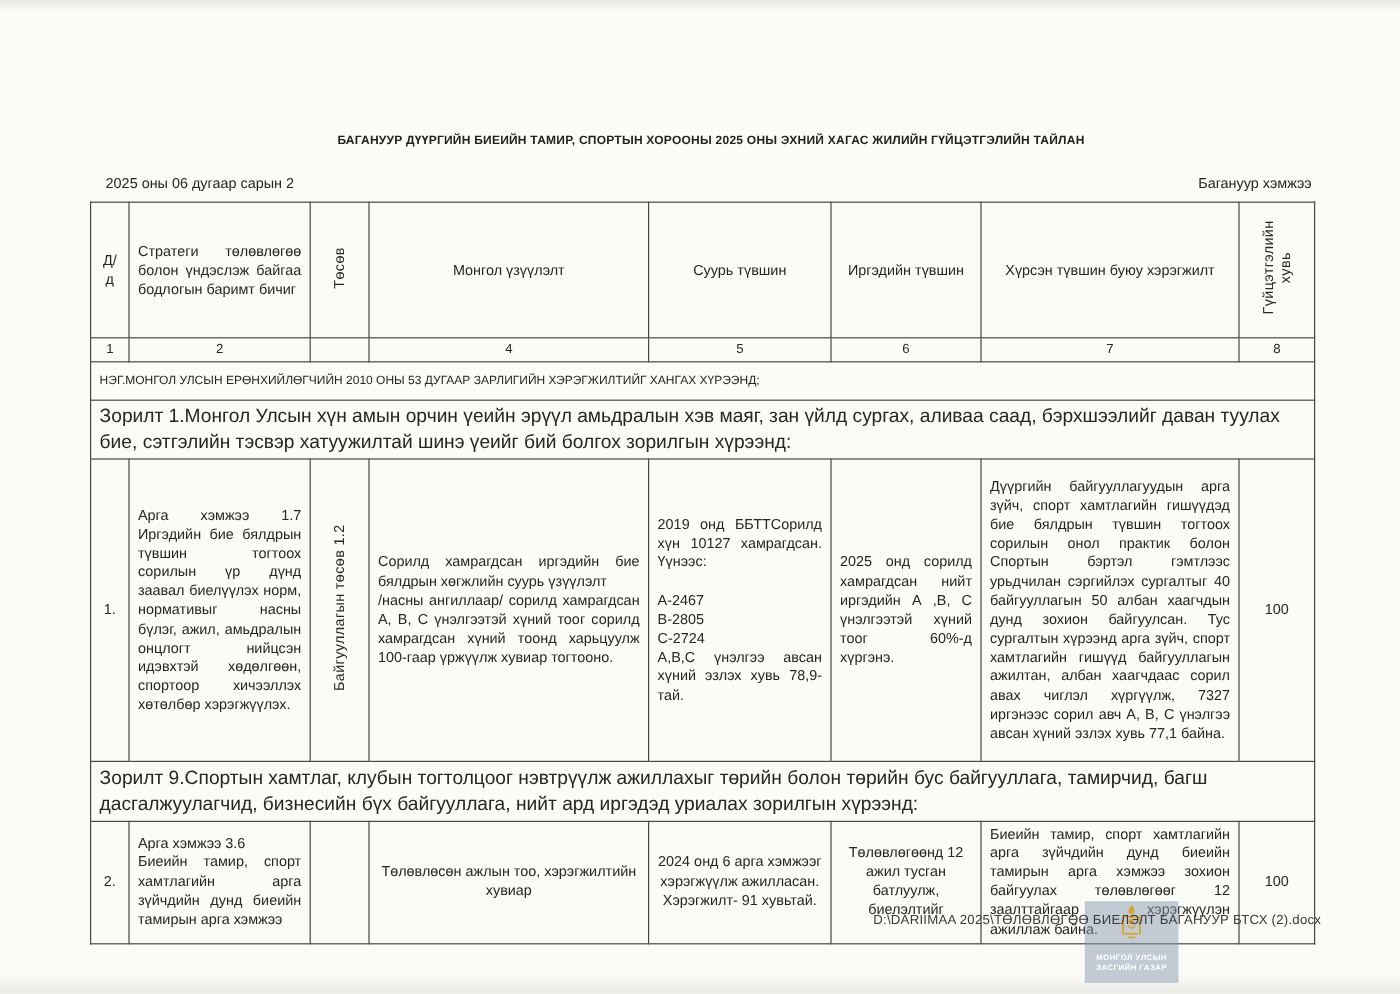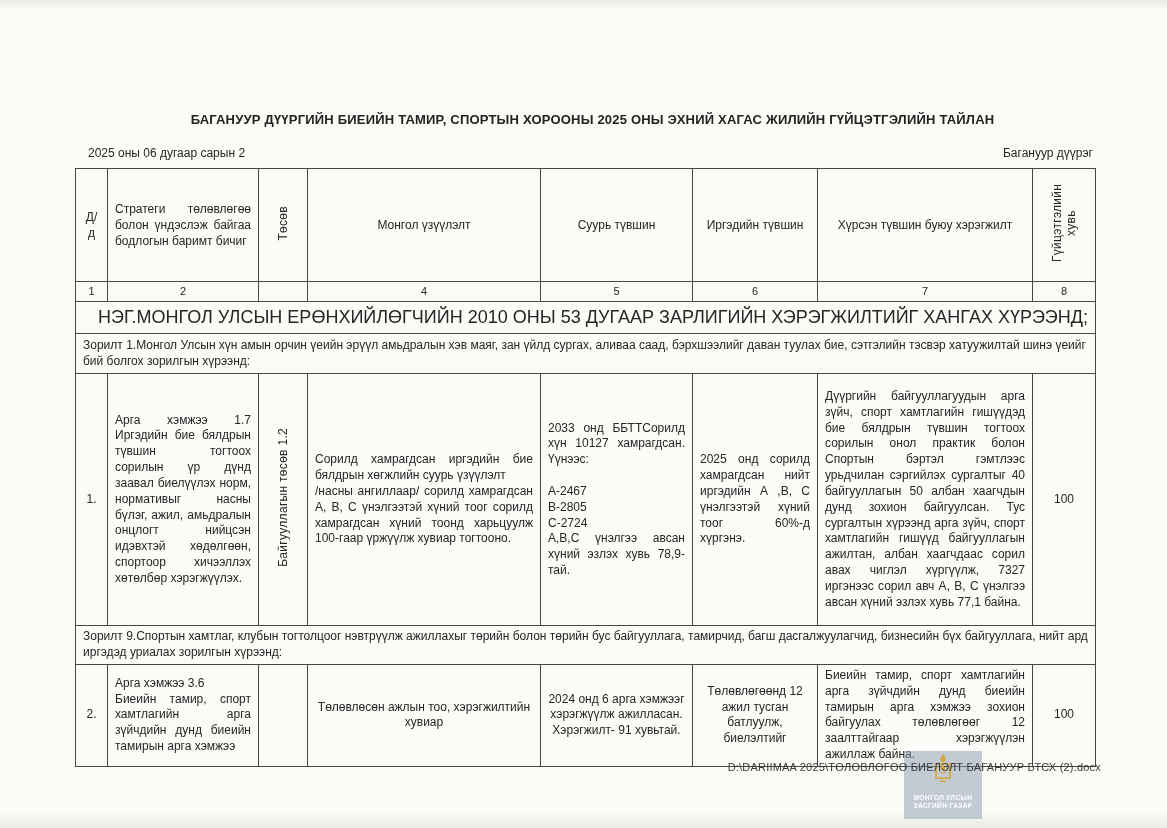--- a/index.html
+++ b/index.html
@@ -9,21 +9,21 @@
     font-family:"Liberation Sans","DejaVu Sans",sans-serif;
     color:#2a2a2a;
     overflow:hidden;
   }
   .page{
     position:relative;width:1167px;height:828px;
     background:linear-gradient(#e9e9e6 0,#fbfbf8 10px,#fbfbf8 812px,#e9e9e6 828px);
   }
   .title{
     position:absolute;top:112px;left:40px;right:22px;
-    text-align:center;font-size:13px;font-weight:bold;color:#222;
+    text-align:center;font-size:10px;font-weight:bold;color:#222;
     letter-spacing:.2px;
   }
   .subline{
     position:absolute;top:146px;left:88px;right:74px;
     display:flex;justify-content:space-between;font-size:12px;color:#262626;
   }
   table.report{
     position:absolute;top:168px;left:75px;
     width:1020px;border-collapse:collapse;table-layout:fixed;
     font-size:12px;color:#262626;
@@ -32,22 +32,22 @@
     border:1px solid #474747;
     padding:3px 7px;
     vertical-align:middle;
     overflow:hidden;
     line-height:1.32;
   }
   tr.hdr td{text-align:center;font-size:12px;line-height:1.35;}
   tr.hdr{height:105px;}
   tr.numrow{height:20px;}
   tr.numrow td{text-align:center;font-size:11px;padding:1px 4px;line-height:1;}
-  td.section{height:25px;text-align:right;font-size:18px;padding:2px 6px;}
-  td.goal{text-align:left;font-size:12px;padding:3px 6px;line-height:1.3;}
+  td.section{height:25px;text-align:left;font-size:10px;padding:2px 6px;}
+  td.goal{text-align:left;font-size:16px;padding:3px 6px;line-height:1.3;}
   tr.goal1{height:40px;}
   tr.goal2{height:36px;}
   tr.row1{height:252px;}
   tr.row2{height:94px;}
   td.just{text-align:justify;text-justify:inter-word;margin-left:15px;}
   td.ctr{text-align:center;}
   td.vtop{vertical-align:top;}
   td.preline{white-space:pre-line;}
   td.vertcell{text-align:center;vertical-align:middle;padding:2px;}
   .vert{
@@ -78,21 +78,21 @@
 </style>
 </head>
 <body>
 
 <div class="page">
 
   <div class="title">БАГАНУУР ДҮҮРГИЙН БИЕИЙН ТАМИР, СПОРТЫН ХОРООНЫ 2025 ОНЫ ЭХНИЙ ХАГАС ЖИЛИЙН ГҮЙЦЭТГЭЛИЙН ТАЙЛАН</div>
 
   <div class="subline">
     <span>2025 оны 06 дугаар сарын 2</span>
-    <span>Багануур дүүрэг</span>
+    <span>Багануур хэмжээ</span>
   </div>
 
   <table class="report">
     <colgroup>
       <col style="width:32px">
         <col style="width:151px">
         <col style="width:49px">
         <col style="width:233px">
       <col style="width:152px">
         <col style="width:125px">
@@ -130,21 +130,21 @@
     <tr class="goal1">
       <td colspan="8" class="goal">Зорилт 1.Монгол Улсын хүн амын орчин үеийн эрүүл амьдралын хэв маяг, зан үйлд сургах, аливаа саад, бэрхшээлийг даван туулах бие, сэтгэлийн тэсвэр хатуужилтай шинэ үеийг бий болгох зорилгын хүрээнд:</td>
     </tr>
 
     <tr class="row1">
       <td class="ctr">1.</td>
       <td class="just vtop stratcol">Арга хэмжээ 1.7 Иргэдийн бие бялдрын түвшин тогтоох сорилын үр дүнд заавал биелүүлэх норм, нормативыг насны бүлэг, ажил, амьдралын онцлогт нийцсэн идэвхтэй хөдөлгөөн, спортоор хичээллэх хөтөлбөр хэрэгжүүлэх.</td>
       <td class="vertcell"><span class="vert">Байгууллагын төсөв 1.2</span></td>
       <td class="just preline">Сорилд хамрагдсан иргэдийн бие бялдрын хөгжлийн суурь үзүүлэлт
 /насны ангиллаар/ сорилд хамрагдсан А, В, С үнэлгээтэй хүний тоог сорилд хамрагдсан хүний тоонд харьцуулж 100-гаар үржүүлж хувиар тогтооно.</td>
-      <td class="just preline">2033 онд ББТТСорилд хүн 10127 хамрагдсан. Үүнээс:
+      <td class="just preline">2019 онд ББТТСорилд хүн 10127 хамрагдсан. Үүнээс:
 
 А-2467
 В-2805
 С-2724
 А,В,С үнэлгээ авсан хүний эзлэх хувь 78,9-тай.</td>
       <td class="just">2025 онд сорилд хамрагдсан нийт иргэдийн А ,В, С үнэлгээтэй хүний тоог 60%-д хүргэнэ.</td>
       <td class="just vtop">Дүүргийн байгууллагуудын арга зүйч, спорт хамтлагийн гишүүдэд бие бялдрын түвшин тогтоох сорилын онол практик болон Спортын бэртэл гэмтлээс урьдчилан сэргийлэх сургалтыг 40 байгууллагын 50 албан хаагчдын дунд зохион байгуулсан. Тус сургалтын хүрээнд арга зүйч, спорт хамтлагийн гишүүд байгууллагын ажилтан, албан хаагчдаас сорил авах чиглэл хүргүүлж, 7327 иргэнээс сорил авч А, В, С  үнэлгээ авсан хүний эзлэх хувь 77,1 байна.</td>
       <td class="ctr">100</td>
     </tr>
 

